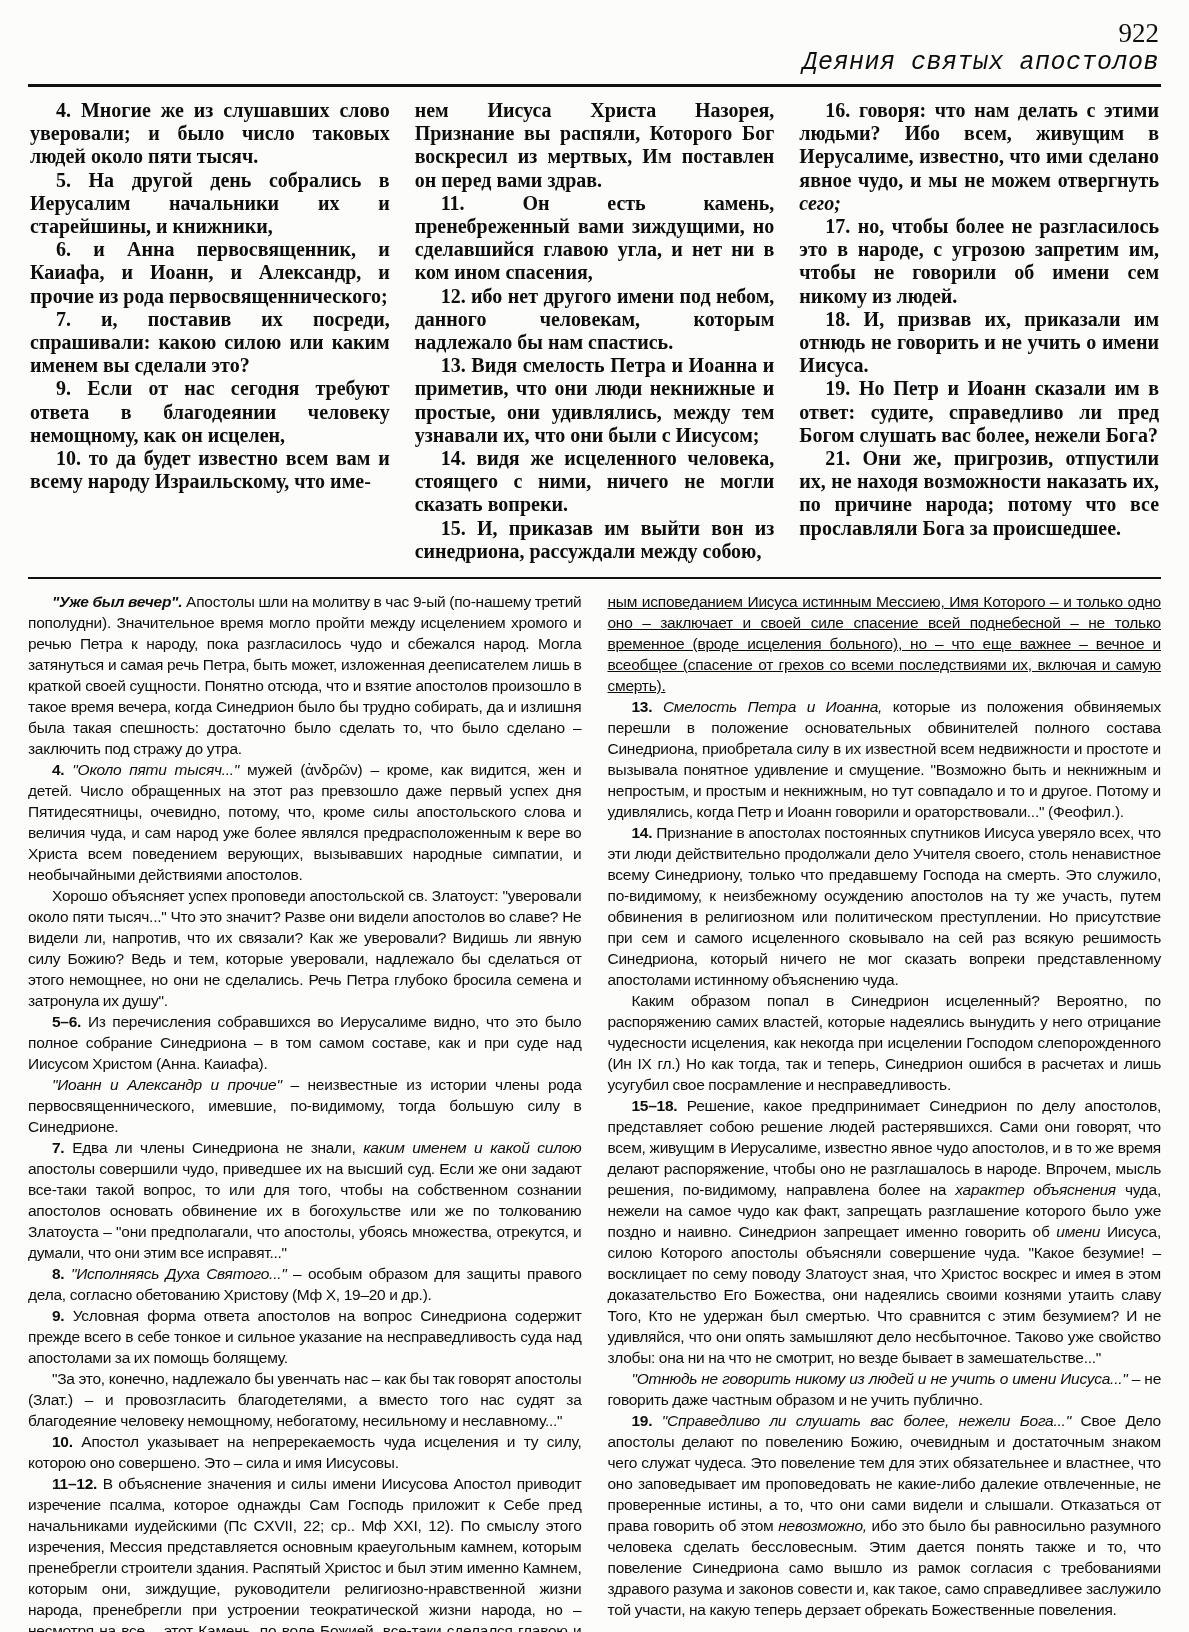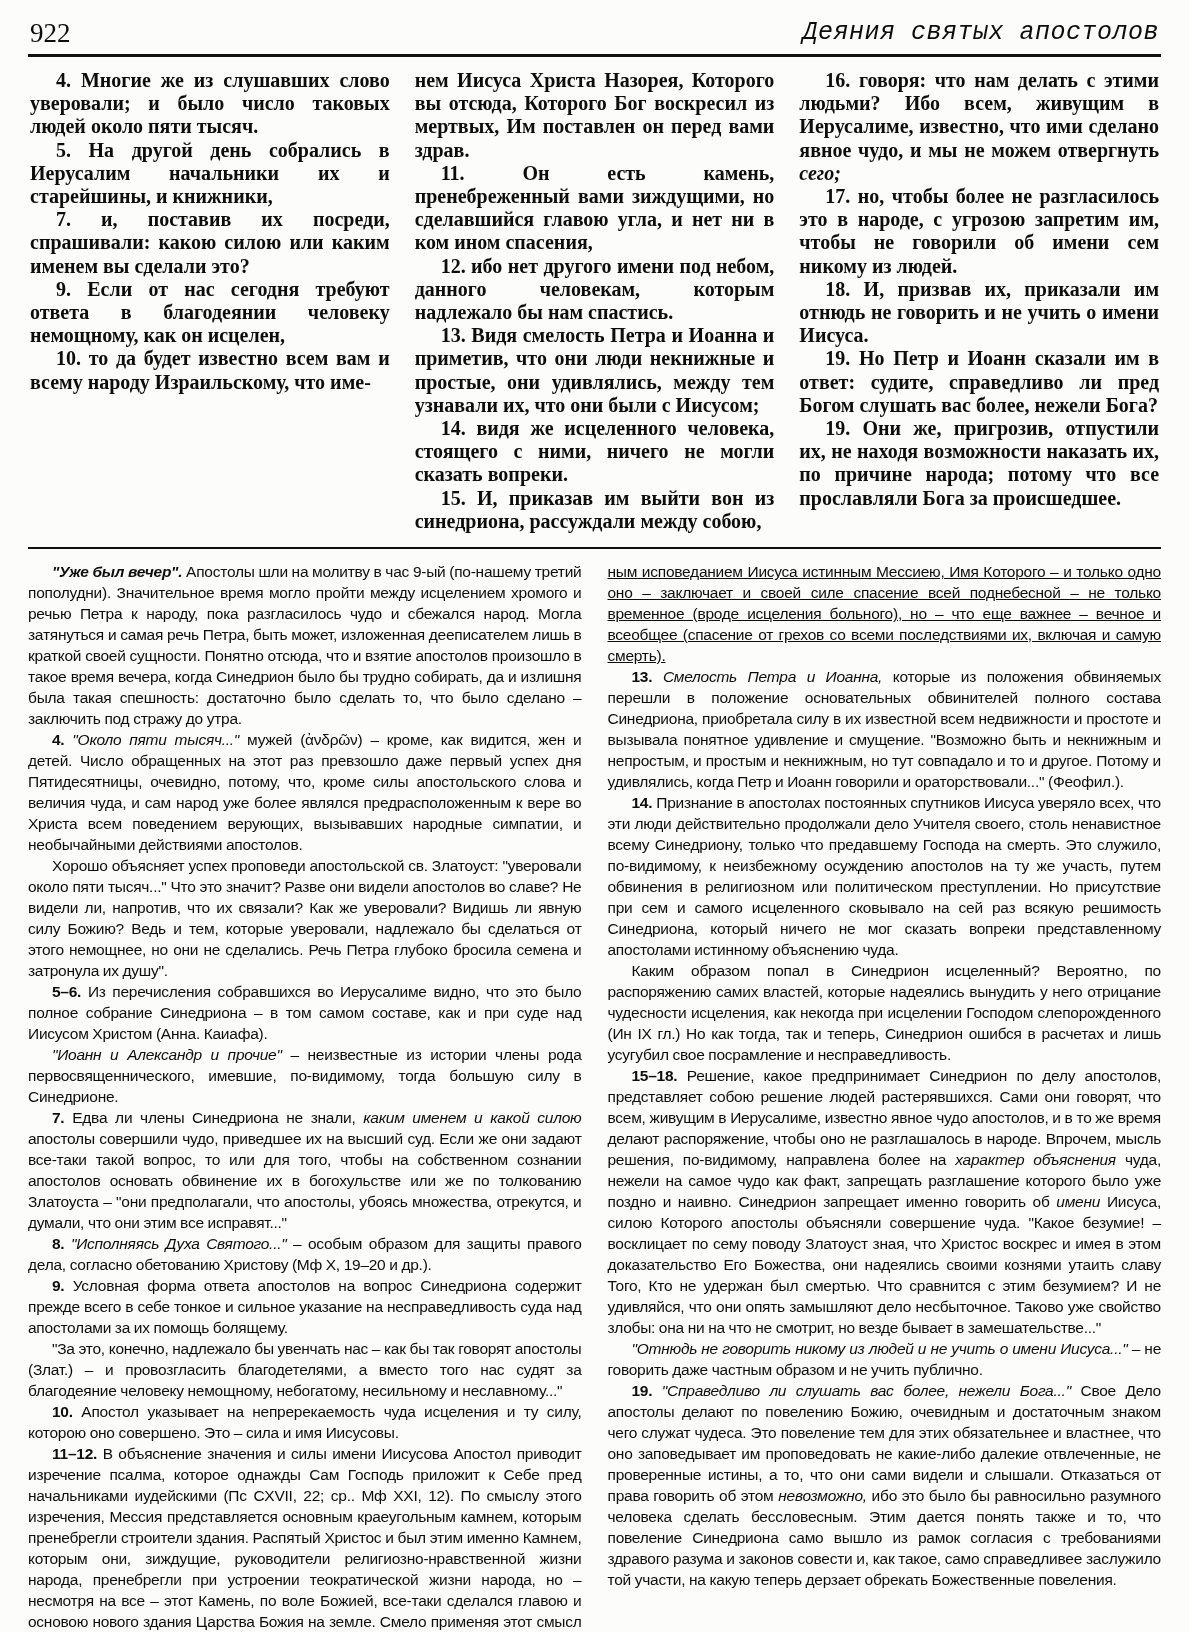--- a/index.html
+++ b/index.html
@@ -7,21 +7,21 @@
     position:relative;
     width:1189px;height:1632px;
     margin:0 auto;
     background:#fcfcfa;
     color:#0d0d0d;
     overflow:hidden;
     box-sizing:border-box;
     padding:18px 28px 10px 28px;
   }
   
-  .hdr{display:flex;justify-content:space-between;align-items:flex-end;padding:0 2px;}
+  .hdr{display:flex;justify-content:space-between;align-items:flex-end;padding:0 2px;flex-direction:column;}
   .pageno{font-family:"Liberation Serif",serif;font-size:27px;line-height:30px;}
   .running-title{font-family:Liberation Mono, monospace;font-style:italic;font-size:25px;line-height:30px;letter-spacing:.5px;}
   .rule-top{border:0;border-top:3px solid #111;margin:6px 0 10px 0;}
   .rule-mid{border:0;border-top:2.5px solid #111;margin:14px 0 12px 0;}
   
   .scripture{display:flex;align-items:flex-start;}
   .scol{
     flex:1 1 0;
     font-family:"Liberation Serif",serif;
     font-weight:bold;
@@ -58,40 +58,41 @@
   <div class="hdr">
     <span class="pageno">922</span>
     <span class="running-title">Деяния святых апостолов</span>
   </div>
   <hr class="rule-top">
 
   <div class="scripture">
     <div class="scol">
         <p>4. Многие же из слушавших слово уверовали; и было число таковых людей около пяти тысяч.</p>
         <p>5. На другой день собрались в Иерусалим начальники их и старейшины, и книжники,</p>
+        <p>6. и Анна первосвященник, и Каиафа, и Иоанн, и Александр, и прочие из рода первосвященнического;</p>
         <p>7. и, поставив их посреди, спрашивали: какою силою или каким именем вы сделали это?</p>
         <p>9. Если от нас сегодня требуют ответа в благодеянии человеку немощному, как он исцелен,</p>
         <p>10. то да будет известно всем вам и всему народу Израильскому, что име-</p>
       </div>
     <div class="vdiv"></div>
     <div class="scol">
-        <p class="noindent">нем Иисуса Христа Назорея, Которого вы отсюда, Которого Бог воскресил из мертвых, Им поставлен он перед вами здрав.</p>
+        <p class="noindent">нем Иисуса Христа Назорея, Признание вы распяли, Которого Бог воскресил из мертвых, Им поставлен он перед вами здрав.</p>
         <p>11. Он есть камень, пренебреженный вами зиждущими, но сделавшийся главою угла, и нет ни в ком ином спасения,</p>
         <p>12. ибо нет другого имени под небом, данного человекам, которым надлежало бы нам спастись.</p>
         <p>13. Видя смелость Петра и Иоанна и приметив, что они люди некнижные и простые, они удивлялись, между тем узнавали их, что они были с Иисусом;</p>
         <p>14. видя же исцеленного человека, стоящего с ними, ничего не могли сказать вопреки.</p>
         <p>15. И, приказав им выйти вон из синедриона, рассуждали между собою,</p>
       </div>
     <div class="vdiv"></div>
     <div class="scol">
         <p>16. говоря: что нам делать с этими людьми? Ибо всем, живущим в Иерусалиме, известно, что ими сделано явное чудо, и мы не можем отвергнуть <span class="s-i">сего;</span></p>
         <p>17. но, чтобы более не разгласилось это в народе, с угрозою запретим им, чтобы не говорили об имени сем никому из людей.</p>
         <p>18. И, призвав их, приказали им отнюдь не говорить и не учить о имени Иисуса.</p>
         <p>19. Но Петр и Иоанн сказали им в ответ: судите, справедливо ли пред Богом слушать вас более, нежели Бога?</p>
-        <p>19. Они же, пригрозив, отпустили их, не находя возможности наказать их, по причине народа; потому что все прославляли Бога за происшедшее.</p>
+        <p>21. Они же, пригрозив, отпустили их, не находя возможности наказать их, по причине народа; потому что все прославляли Бога за происшедшее.</p>
       </div>
   </div>
 
   <hr class="rule-mid">
 
   <div class="commentary">
     <div class="ccol">
         <p><span class="s-bi">"Уже был вечер". </span>Апостолы шли на молитву в час 9-ый (по-нашему третий пополудни). Значительное время могло пройти между исцелением хромого и речью Петра к народу, пока разгласилось чудо и сбежался народ. Могла затянуться и самая речь Петра, быть может, изложенная дееписателем лишь в краткой своей сущности. Понятно отсюда, что и взятие апостолов произошло в такое время вечера, когда Синедрион было бы трудно собирать, да и излишня была такая спешность: достаточно было сделать то, что было сделано – заключить под стражу до утра.</p>
         <p><span class="s-b">4. </span><span class="s-i">"Около пяти тысяч..." </span>мужей (ἀνδρῶν) – кроме, как видится, жен и детей. Число обращенных на этот раз превзошло даже первый успех дня Пятидесятницы, очевидно, потому, что, кроме силы апостольского слова и величия чуда, и сам народ уже более являлся предрасположенным к вере во Христа всем поведением верующих, вызывавших народные симпатии, и необычайными действиями апостолов.</p>
         <p>Хорошо объясняет успех проповеди апостольской св. Златоуст: "уверовали около пяти тысяч..." Что это значит? Разве они видели апостолов во славе? Не видели ли, напротив, что их связали? Как же уверовали? Видишь ли явную силу Божию? Ведь и тем, которые уверовали, надлежало бы сделаться от этого немощнее, но они не сделались. Речь Петра глубоко бросила семена и затронула их душу".</p>

